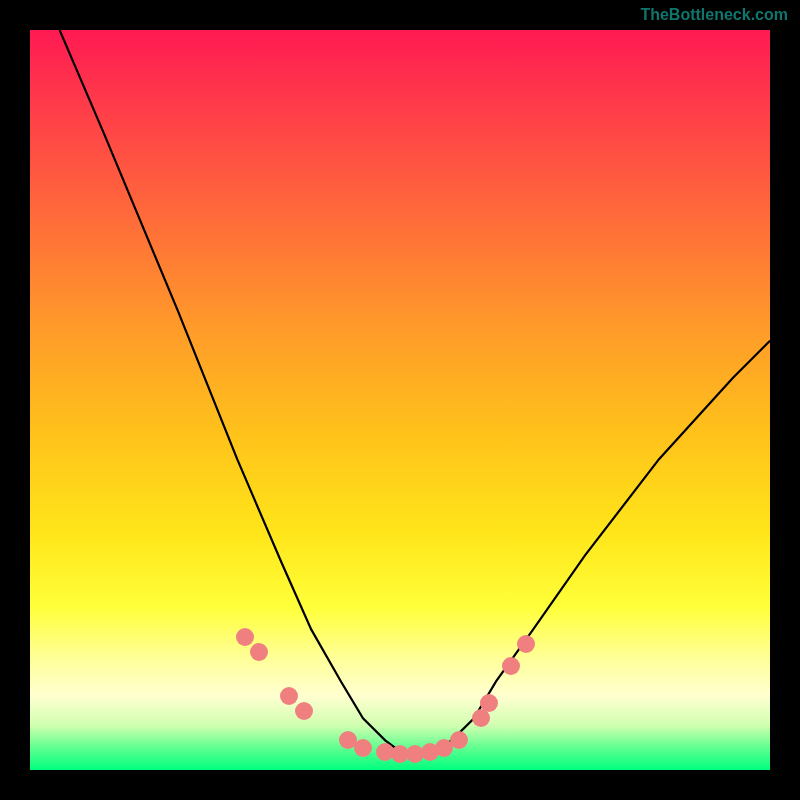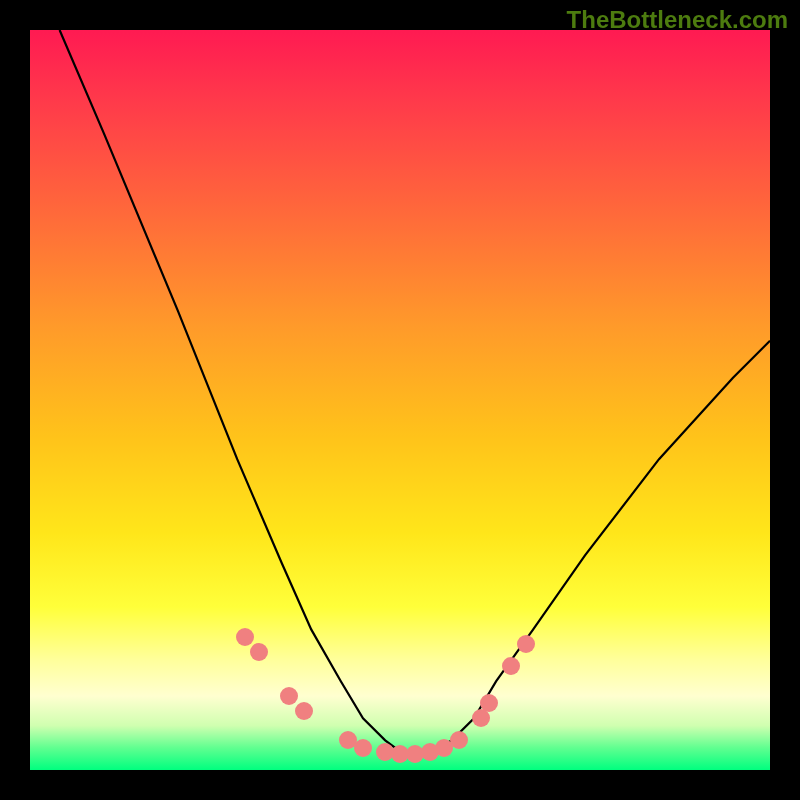--- a/index.html
+++ b/index.html
@@ -8,23 +8,23 @@
     height: 800px;
     background: #000;
     position: relative;
     overflow: hidden;
   }
   .watermark {
     position: absolute;
     top: 6px;
     right: 12px;
     font-family: Arial, sans-serif;
-    font-size: 24px;
+    font-size: 16px;
     font-weight: bold;
-    color: #4d7c0f;
+    color: #0f766e;
     z-index: 10;
   }
   .plot-area {
     position: absolute;
     left: 30px;
     top: 30px;
     width: 740px;
     height: 740px;
     overflow: hidden;
   }

